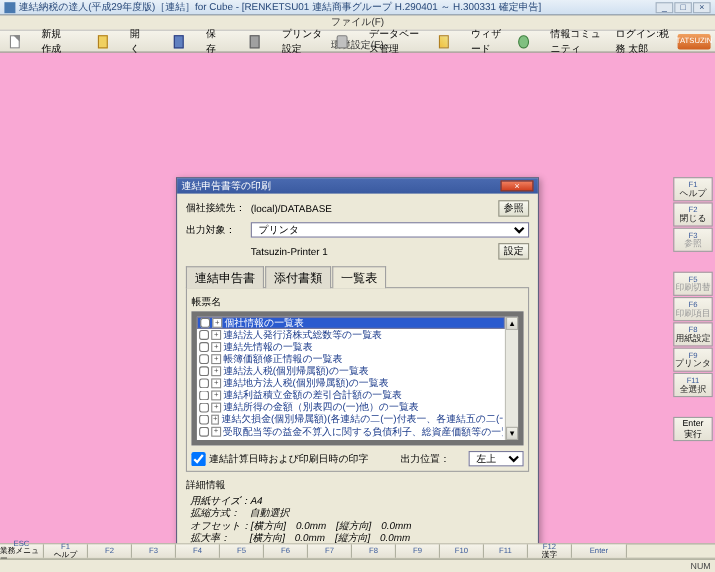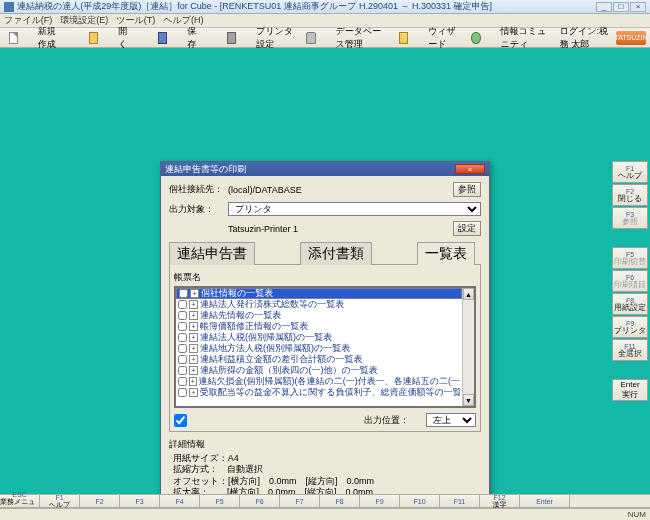--- a/index.html
+++ b/index.html
@@ -1,66 +1,66 @@
 <!DOCTYPE html>
 <html><head>
 <meta charset="utf-8">
 <style>
 * { box-sizing: border-box; margin: 0; padding: 0; font-family: "MS Gothic","MS UI Gothic",sans-serif; }
 body { width: 650px; height: 520px; background: #808080; overflow: hidden; font-size: 10px; }
 .title-bar { height: 14px; background: linear-gradient(#e8f0f8,#d0e0f0); border-bottom: 1px solid #a0b0c0; display: flex; align-items: center; padding: 0 4px; color: #2a4a7a; font-size: 9px; }
 .title-bar .icon { width: 10px; height: 10px; background: #4a7ab0; margin-right: 3px; }
 .title-ctrl { margin-left: auto; display: flex; gap: 1px; }
 .title-ctrl span { width: 16px; height: 10px; background: #e0e8f0; border: 1px solid #a0b0c0; display: flex; align-items: center; justify-content: center; font-size: 8px; }
-.menu-bar { height: 14px; background: #ece9d8; border-bottom: 1px solid #c0c0c0; display: flex; align-items: center; padding: 0 4px; font-size: 9px; color: #333; gap: 8px; }
+.menu-bar { height: 14px; background: #ece9d8; border-bottom: 1px solid #c0c0c0; display: flex; align-items: center; padding: 0 4px; font-size: 9px; color: #333; gap: 8px; flex-direction: column; }
 .menu-bar span { cursor: default; }
 .tool-bar { height: 20px; background: linear-gradient(#f5f3ea,#e5e2d5); border-bottom: 1px solid #b0b0a0; display: flex; align-items: center; padding: 0 4px; font-size: 9px; gap: 2px; }
 .tool-bar .tbtn { padding: 2px 4px; display: flex; align-items: center; gap: 20px; border: 1px solid transparent; }
 .tool-bar .tico { width: 12px; height: 12px; display: inline-block; }
 .ico-new{background:#fff;border:1px solid #888;position:relative}.ico-new:after{content:"";position:absolute;right:-1px;top:-1px;border:3px solid transparent;border-top-color:#888;border-right-color:#888}
 .ico-open{background:#f0d060;border:1px solid #b08020}
 .ico-save{background:#6080c0;border:1px solid #304080}
 .ico-print{background:#a0a0a0;border:1px solid #606060}
 .ico-db{background:#c0c0c0;border:1px solid #808080;border-radius:2px 2px 0 0}
 .ico-wiz{background:linear-gradient(45deg,#f0c040,#f0e080);border:1px solid #b08020}
 .ico-comm{background:#80c080;border:1px solid #408040;border-radius:50%}
 .tool-bar .right { margin-left: auto; display: flex; align-items: center; gap: 4px; }
 .logo { width: 30px; height: 14px; background: linear-gradient(#f0a060,#d06020); color: #fff; font-size: 7px; display: flex; align-items: center; justify-content: center; border-radius: 2px; }
-.workspace { position: absolute; top: 48px; left: 0; right: 0; bottom: 26px; background: #14b8a6; }
+.workspace { position: absolute; top: 48px; left: 0; right: 0; bottom: 26px; background: #f9a8d4; }
 
 .dialog { position: absolute; left: 160px; top: 113px; width: 330px; background: #ece9d8; border: 1px solid #606080; box-shadow: 2px 2px 6px rgba(0,0,0,.3); }
 .dlg-title { height: 14px; background: linear-gradient(#4a6ab0,#3a5aa0); color: #fff; font-size: 9px; display: flex; align-items: center; padding: 0 4px; }
 .dlg-close { margin-left: auto; width: 30px; height: 10px; background: linear-gradient(#f08060,#d04020); border: 1px solid #a03010; display: flex; align-items: center; justify-content: center; color: #fff; font-size: 8px; }
 .dlg-body { padding: 6px 8px; font-size: 9px; }
 .row { display: flex; align-items: center; margin-bottom: 5px; gap: 4px; }
 .lbl { width: 55px; }
 .sel { flex: 1; height: 14px; background: #fff; border: 1px solid #7a7a9a; font-size: 9px; padding: 0 2px; }
 .btn-sm { width: 28px; height: 15px; background: linear-gradient(#f8f8f0,#e0e0d0); border: 1px solid #909080; font-size: 9px; display: flex; align-items: center; justify-content: center; cursor: default; }
 .tabset { margin-top: 4px; }
-.tabs { display: flex; font-size: 14px; gap: 44px; }
+.tabs { display: flex; font-size: 11px; }
 .tab { padding: 2px 7px; background: #ece9d8; border: 1px solid #a0a0a0; border-bottom: none; margin-right: 1px; position: relative; top: 1px; }
 .tab.active { background: #ece9d8; z-index: 2; }
 .tab:not(.active){ background: #e0ddd0; }
 .tabpanel { border: 1px solid #a0a0a0; background: #ece9d8; padding: 4px; }
 .grouplbl { font-size: 9px; margin: 2px 0; }
-.listwrap { height: 122px; background: #fff; border: 2px solid #737373; overflow: hidden; position: relative; }
+.listwrap { height: 122px; background: #fff; border: 5px solid #737373; overflow: hidden; position: relative; }
 .listinner { position: absolute; inset: 0 12px 0 0; overflow: hidden; }
 .scrollbar { position: absolute; right: 0; top: 0; width: 12px; height: 100%; background: #e8e8e0; border-left: 1px solid #c0c0b8; }
 .sbarrow { height: 12px; background: linear-gradient(#f0f0e8,#d8d8d0); border: 1px solid #b0b0a8; font-size: 7px; display: flex; align-items: center; justify-content: center; }
 .listitem { display: flex; align-items: center; height: 11px; padding: 0 2px; gap: 2px; color: #1a3a8a; font-size: 9px; white-space: nowrap; }
 .listitem.sel { background: #2a5acf; color: #fff; }
 .listitem input[type=checkbox]{ width: 9px; height: 9px; }
 .tree-ic { width: 9px; height: 9px; background: #fff; border: 1px solid #888; font-size: 7px; line-height: 7px; text-align: center; color: #444; }
 .nowrap{white-space:nowrap;overflow:hidden;text-overflow:clip}
 .chkrow { margin-top: 5px; display: flex; align-items: center; font-size: 9px; }
 .chkrow input { margin-right: 3px; }
 .poslbl { margin-left: auto; }
 .section { margin-top: 6px; font-size: 9px; }
 .section .hdr { }
-.section .content { padding: 2px 0 0 4px; line-height: 1.25; }
+.section .content { padding: 2px 0 0 4px; line-height: 1.25; font-style: italic; }
 
 .side-panel { position: absolute; right: 2px; top: 113px; width: 36px; display: flex; flex-direction: column; gap: 1px; }
 .side-btn { height: 22px; background: linear-gradient(#f5f3ea,#e5e2d5); border: 1px solid #a0a0a0; font-size: 8px; display: flex; flex-direction: column; align-items: center; justify-content: center; line-height: 1; color: #222; }
 .side-btn.dis { color: #999; }
 .side-btn .fn { font-size: 7px; color: #3a5a9a; }
 .side-gap { height: 16px; }
 .side-enter { height: 22px; background: linear-gradient(#f5f3ea,#e5e2d5); border: 1px solid #a0a0a0; font-size: 8px; display: flex; flex-direction: column; align-items: center; justify-content: center; }
 
 .fkey-bar { position: absolute; left: 0; right: 0; bottom: 12px; height: 14px; background: #ece9d8; border-top: 1px solid #b0b0a0; border-bottom: 1px solid #b0b0a0; display: flex; }
 .fkey { flex: 0 0 40px; border-right: 1px solid #b0b0a0; display: flex; flex-direction: column; align-items: center; justify-content: center; font-size: 7px; line-height: 1; background: linear-gradient(#f5f3ea,#e5e2d5); }
@@ -211,20 +211,21 @@
                 </div>
               </div>
             <div class="scrollbar">
               <div class="sbarrow">▲</div>
               <div style="flex:1"></div>
               <div class="sbarrow" style="position:absolute;bottom:0;left:0;right:0">▼</div>
             </div>
           </div>
           <div class="chkrow">
             <input type="checkbox" checked="" style="">
+            <span>連結計算日時および印刷日時の印字</span>
             <span class="poslbl">出力位置：</span>
             <select class="sel" style="flex:0 0 50px;margin-left:17px"><option>左上</option></select>
           </div>
         </div>
       </div>
 
       <div class="section">
         <div class="hdr">詳細情報</div>
         <div class="content">
           <div>用紙サイズ：A4</div>

